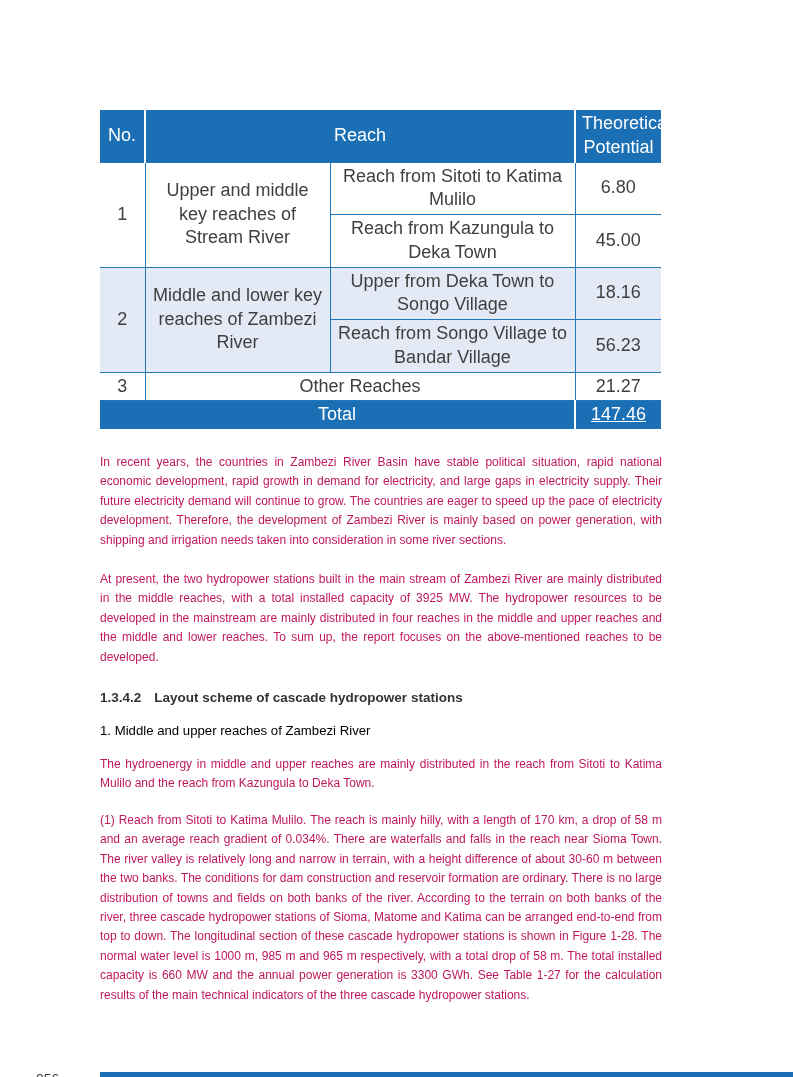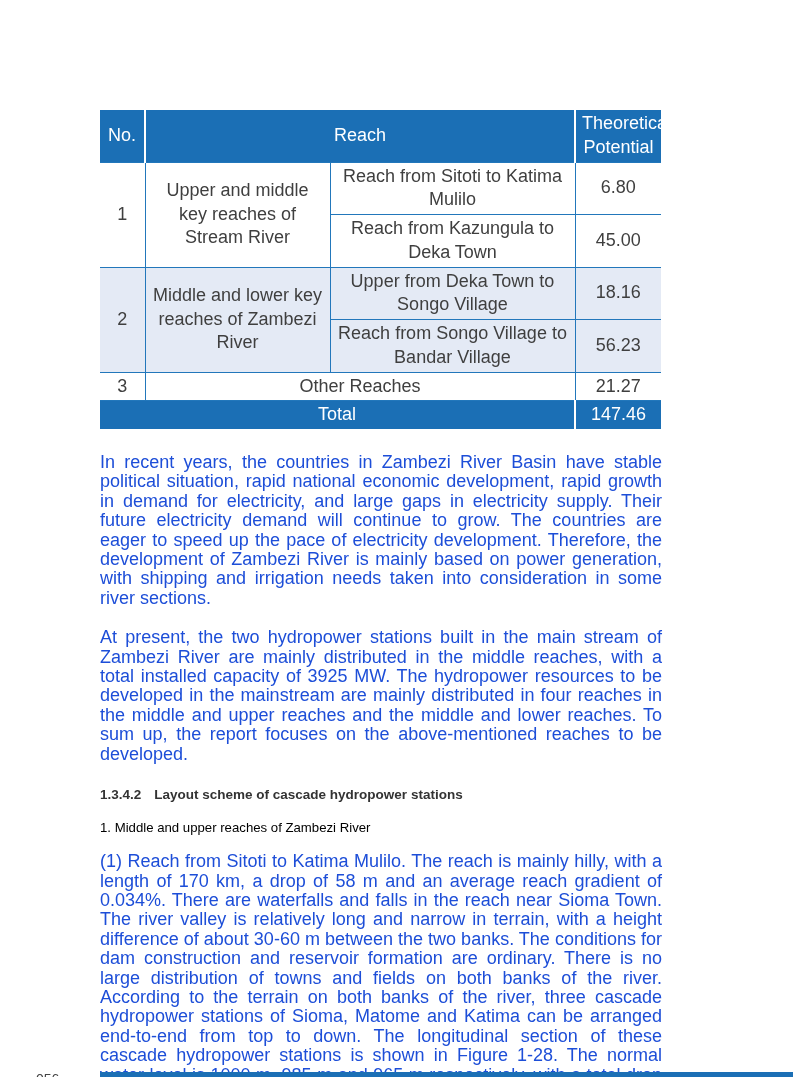--- a/index.html
+++ b/index.html
@@ -73,27 +73,27 @@
   tr.body-row { height: 29px; }
   tr.other-row { height: 28px; }
   tr.alt td { background: #e4eaf5; }
 
   tr.total-row td {
     background: #1b6fb5;
     color: #ffffff;
     border: none;
     height: 18px;
   }
-  tr.total-row td.sep { border-left: 2px solid #ffffff; }
+  tr.total-row td.sep { border-left: 2px solid #ffffff; text-decoration: underline; }
 
   
   .para {
-    font-size: 18px;
+    font-size: 12px;
     line-height: 19.4px;
-    color: #1d4ed8;
+    color: #be185d;
     text-align: justify;
   }
   .p1 { margin-top: 24px; }
   .p2 { margin-top: 20px; }
   .p3 { margin-top: 17px; }
   .p4 { margin-top: 17px; }
 
   .section-heading {
     margin-top: 23px;
     font-size: 13.5px;
@@ -184,19 +184,20 @@
 
     <p class="para p1">In recent years, the countries in Zambezi River Basin have stable political situation, rapid national economic development, rapid growth in demand for electricity, and large gaps in electricity supply. Their future electricity demand will continue to grow. The countries are eager to speed up the pace of electricity development. Therefore, the development of Zambezi River is mainly based on power generation, with shipping and irrigation needs taken into consideration in some river sections.</p>
     <p class="para p2">At present, the two hydropower stations built in the main stream of Zambezi River are mainly distributed in the middle reaches, with a total installed capacity of 3925 MW. The hydropower resources to be developed in the mainstream are mainly distributed in four reaches in the middle and upper reaches and the middle and lower reaches. To sum up, the report focuses on the above-mentioned reaches to be developed.</p>
 
     <div class="section-heading">
       <span class="sec-no">1.3.4.2</span><span>Layout scheme of cascade hydropower stations</span>
     </div>
 
     <div class="list-heading">1. Middle and upper reaches of Zambezi River</div>
 
+    <p class="para p3">The hydroenergy in middle and upper reaches are mainly distributed in the reach from Sitoti to Katima Mulilo and the reach from Kazungula to Deka Town.</p>
     <p class="para p4">(1) Reach from Sitoti to Katima Mulilo. The reach is mainly hilly, with a length of 170 km, a drop of 58 m and an average reach gradient of 0.034%. There are waterfalls and falls in the reach near Sioma Town. The river valley is relatively long and narrow in terrain, with a height difference of about 30-60 m between the two banks. The conditions for dam construction and reservoir formation are ordinary. There is no large distribution of towns and fields on both banks of the river. According to the terrain on both banks of the river, three cascade hydropower stations of Sioma, Matome and Katima can be arranged end-to-end from top to down. The longitudinal section of these cascade hydropower stations is shown in Figure 1-28. The normal water level is 1000 m, 985 m and 965 m respectively, with a total drop of 58 m. The total installed capacity is 660 MW and the annual power generation is 3300 GWh. See Table 1-27 for the calculation results of the main technical indicators of the three cascade hydropower stations.</p>
 
   </div>
 
   <div class="page-number">056</div>
   <div class="footer-bar"></div>
 </div>
 
 </body></html>

